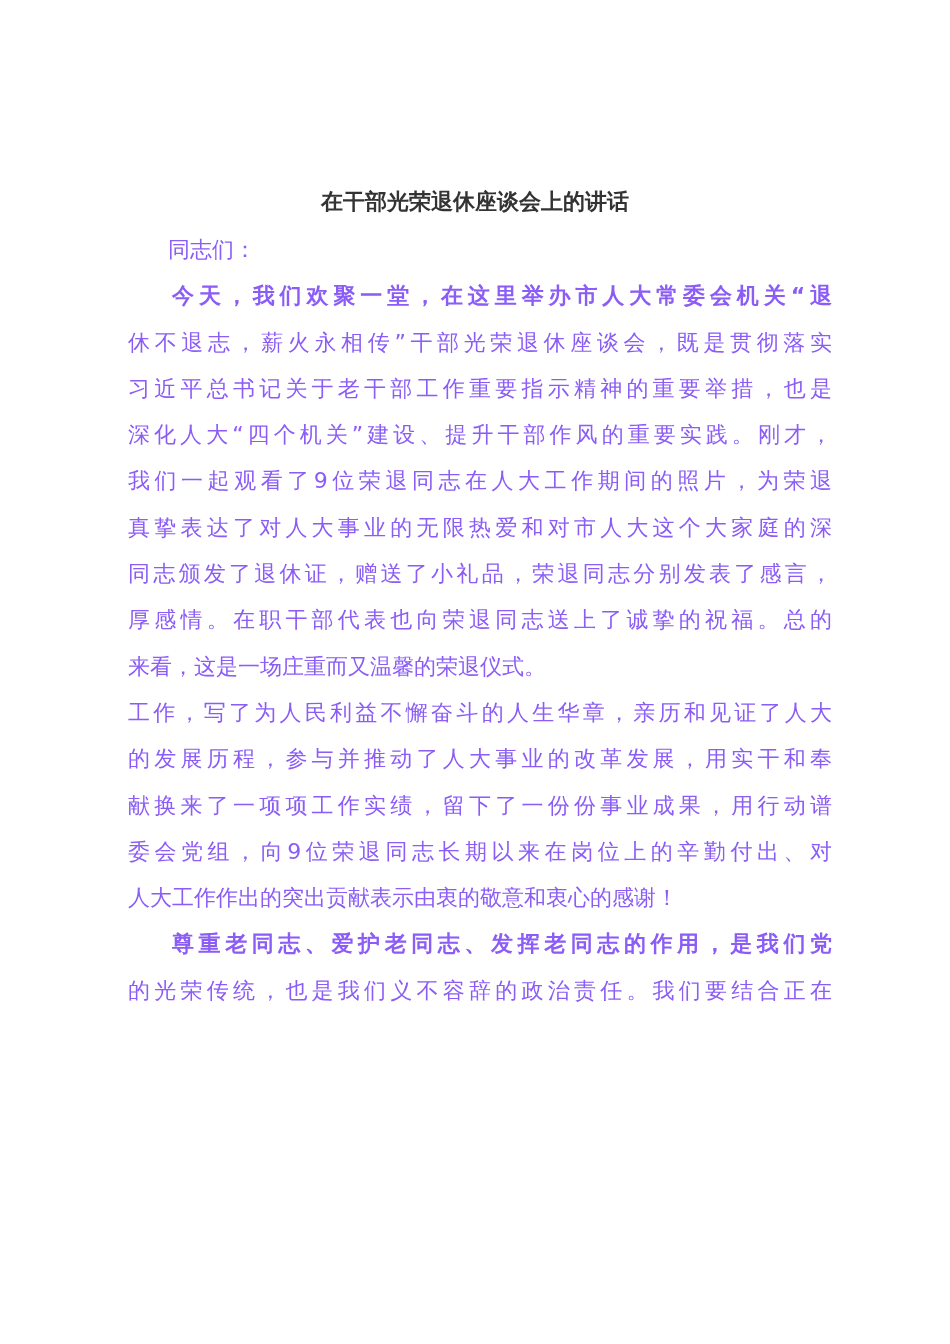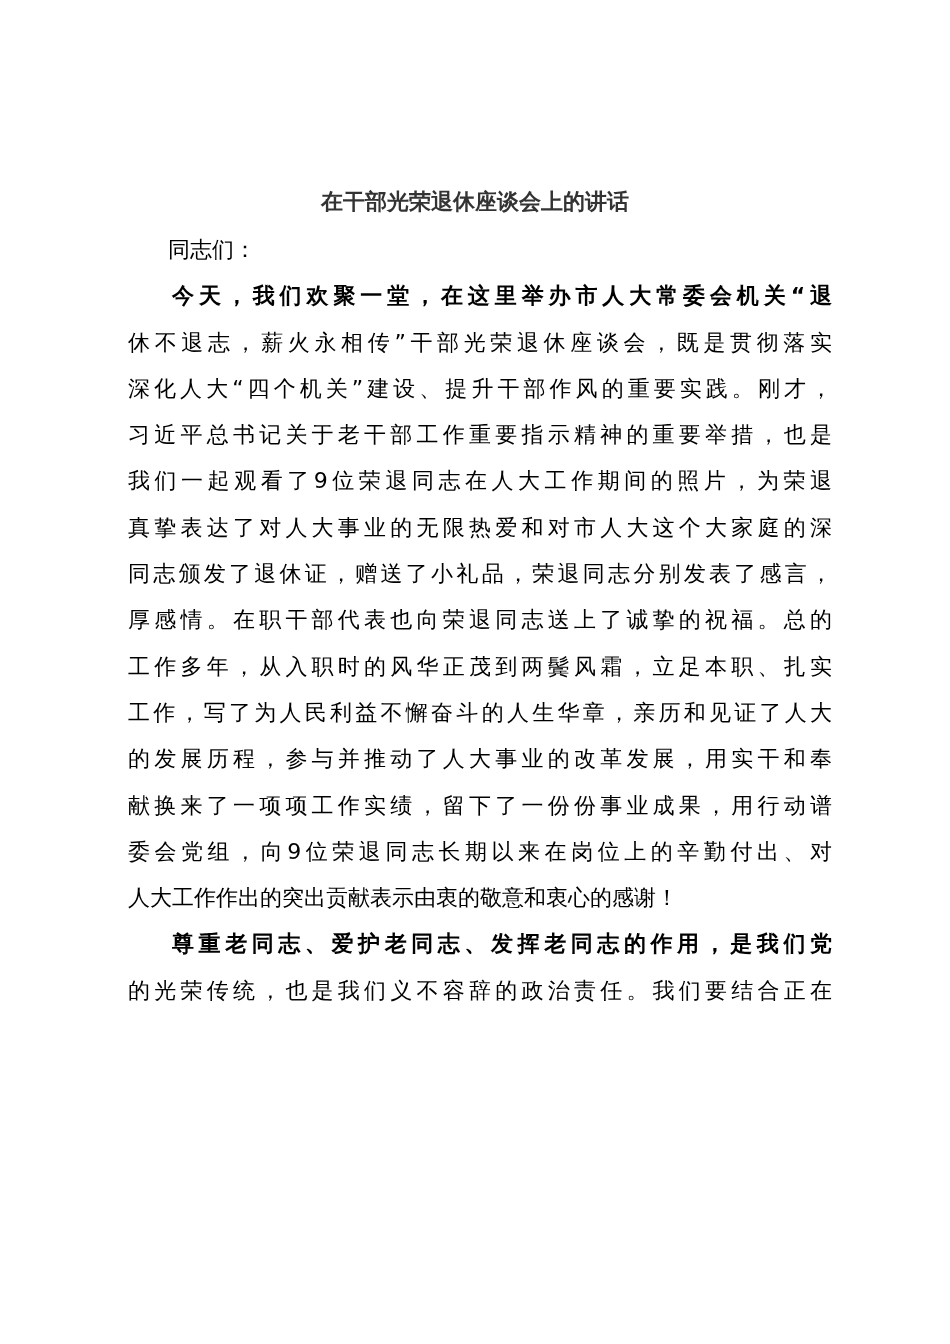--- a/index.html
+++ b/index.html
@@ -5,50 +5,50 @@
   html, body { margin:0; padding:0; background:#ffffff; }
   body { width:950px; height:1344px; position:relative; overflow:hidden; }
   .page { position:absolute; left:0; top:0; width:950px; height:1344px; background:#fff; }
   .title {
     position:absolute; left:0; width:950px; top:184px; text-align:center;
     font-family:"DejaVu Serif", serif; font-weight:bold; font-size:22px;
     color:#333; letter-spacing:0px; line-height:34px;
   }
   .body {
     position:absolute; left:128px; top:227px; width:704px;
-    font-family:"DejaVu Sans", sans-serif; font-size:22px; color:#000000;
+    font-family:"DejaVu Sans", sans-serif; font-size:22px; color:#8b5cf6;
     line-height:46.3px;
   }
   .line { height:46.3px; white-space:nowrap; text-align:justify; text-align-last:justify; }
   .line.last { text-align-last:left; }
   .line.indent { padding-left:44px;font-weight:bold; }
   .salutation { padding-left:40px; text-align-last:left; }
 </style>
 </head>
 <body>
 
 <div class="page">
   <div class="title">在干部光荣退休座谈会上的讲话</div>
 
   <div class="body">
     <div class="line salutation">同志们：</div>
 
     <div>
       <div class="line indent">今天，我们欢聚一堂，在这里举办市人大常委会机关“退</div>
       <div class="line">休不退志，薪火永相传”干部光荣退休座谈会，既是贯彻落实</div>
+      <div class="line">习近平总书记关于老干部工作重要指示精神的重要举措，也是</div>
       <div class="line">深化人大“四个机关”建设、提升干部作风的重要实践。刚才，</div>
-      <div class="line">习近平总书记关于老干部工作重要指示精神的重要举措，也是</div>
       <div class="line">我们一起观看了9位荣退同志在人大工作期间的照片，为荣退</div>
       <div class="line">真挚表达了对人大事业的无限热爱和对市人大这个大家庭的深</div>
       <div class="line">同志颁发了退休证，赠送了小礼品，荣退同志分别发表了感言，</div>
       <div class="line">厚感情。在职干部代表也向荣退同志送上了诚挚的祝福。总的</div>
+      <div class="line last">来看，这是一场庄重而又温馨的荣退仪式。</div>
     </div>
 
     <div>
-      <div class="line">工作多年，从入职时的风华正茂到两鬓风霜，立足本职、扎实</div>
       <div class="line">工作，写了为人民利益不懈奋斗的人生华章，亲历和见证了人大</div>
       <div class="line">的发展历程，参与并推动了人大事业的改革发展，用实干和奉</div>
       <div class="line">献换来了一项项工作实绩，留下了一份份事业成果，用行动谱</div>
       <div class="line">委会党组，向9位荣退同志长期以来在岗位上的辛勤付出、对</div>
       <div class="line last">人大工作作出的突出贡献表示由衷的敬意和衷心的感谢！</div>
     </div>
 
     <div>
       <div class="line indent">尊重老同志、爱护老同志、发挥老同志的作用，是我们党</div>
       <div class="line">的光荣传统，也是我们义不容辞的政治责任。我们要结合正在</div>

